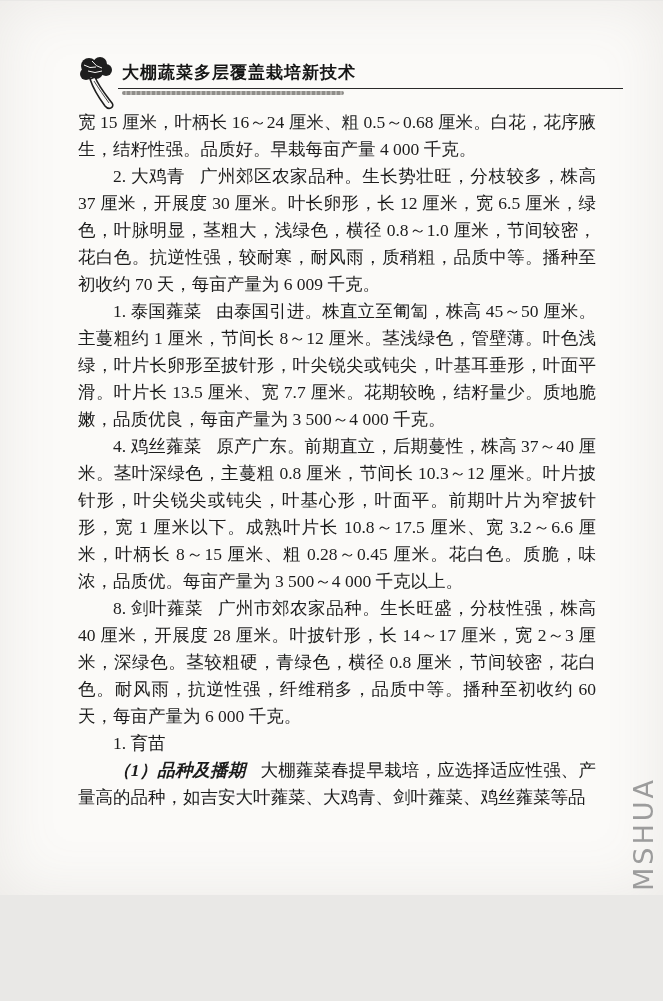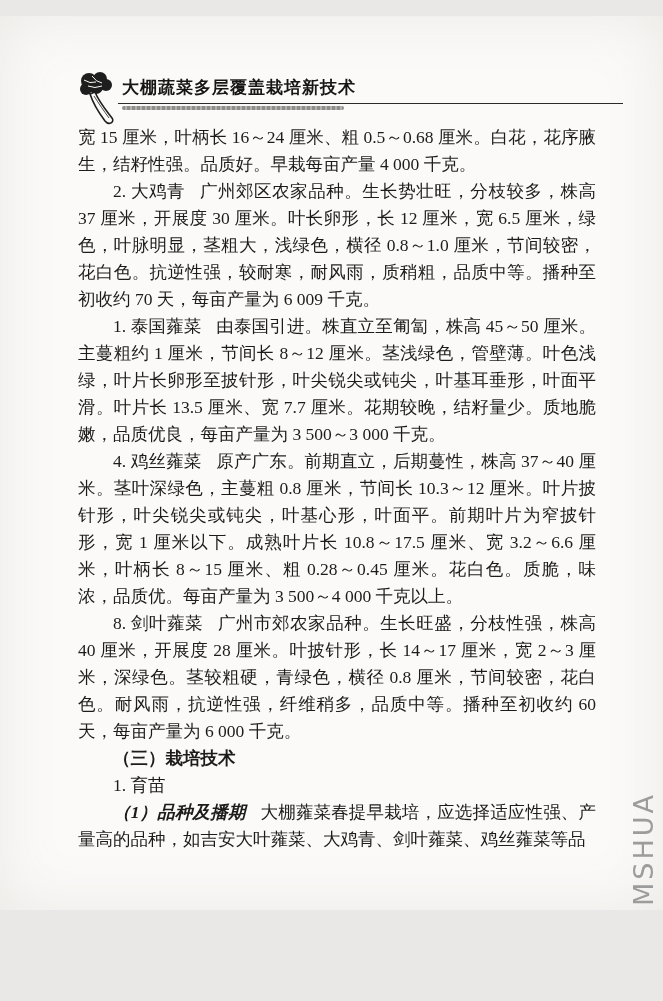--- a/index.html
+++ b/index.html
@@ -1,19 +1,19 @@
 <!DOCTYPE html>
 <html><head>
 <meta charset="utf-8">
 <style>
   html,body{margin:0;padding:0;background:#e9e8e6;}
   .page{
     position:relative;
     width:663px;height:894px;
-    margin:16px auto;
+    margin:1px auto;
     background:#fbfaf8;
     box-shadow:inset 0 0 60px rgba(120,115,105,0.12);
     overflow:hidden;
     font-family:"Liberation Serif","DejaVu Serif",serif;
     color:#1c1c1c;
   }
   
   .header{position:absolute;top:54px;left:76px;right:40px;height:52px;}
   .header-icon{position:absolute;left:0;top:0;width:46px;height:58px;}
   .header-title{
@@ -86,27 +86,26 @@
     <span class="header-rule"></span>
     <span class="header-rule-fuzzy"></span>
   </div>
 
   <div class="body-text">
 
     <p class="para"><span>宽 15 厘米，叶柄长 16～24 厘米、粗 0.5～0.68 厘米。白花，花序腋生，结籽性强。品质好。早栽每亩产量 4 000 千克。</span></p>
 
     <p class="para ind"><span class="b gap">2. 大鸡青</span><span>广州郊区农家品种。生长势壮旺，分枝较多，株高 37 厘米，开展度 30 厘米。叶长卵形，长 12 厘米，宽 6.5 厘米，绿色，叶脉明显，茎粗大，浅绿色，横径 0.8～1.0 厘米，节间较密，花白色。抗逆性强，较耐寒，耐风雨，质稍粗，品质中等。播种至初收约 70 天，每亩产量为 6 009 千克。</span></p>
 
-    <p class="para ind"><span class="b gap">1. 泰国蕹菜</span><span>由泰国引进。株直立至匍匐，株高 45～50 厘米。主蔓粗约 1 厘米，节间长 8～12 厘米。茎浅绿色，管壁薄。叶色浅绿，叶片长卵形至披针形，叶尖锐尖或钝尖，叶基耳垂形，叶面平滑。叶片长 13.5 厘米、宽 7.7 厘米。花期较晚，结籽量少。质地脆嫩，品质优良，每亩产量为 3 500～3 000 千克。</span></p>
+    <p class="para ind"><span class="b gap">1. 泰国蕹菜</span><span>由泰国引进。株直立至匍匐，株高 45～50 厘米。主蔓粗约 1 厘米，节间长 8～12 厘米。茎浅绿色，管壁薄。叶色浅绿，叶片长卵形至披针形，叶尖锐尖或钝尖，叶基耳垂形，叶面平滑。叶片长 13.5 厘米、宽 7.7 厘米。花期较晚，结籽量少。质地脆嫩，品质优良，每亩产量为 3 500～4 000 千克。</span></p>
 
     <p class="para ind"><span class="b gap">4. 鸡丝蕹菜</span><span>原产广东。前期直立，后期蔓性，株高 37～40 厘米。茎叶深绿色，主蔓粗 0.8 厘米，节间长 10.3～12 厘米。叶片披针形，叶尖锐尖或钝尖，叶基心形，叶面平。前期叶片为窄披针形，宽 1 厘米以下。成熟叶片长 10.8～17.5 厘米、宽 3.2～6.6 厘米，叶柄长 8～15 厘米、粗 0.28～0.45 厘米。花白色。质脆，味浓，品质优。每亩产量为 3 500～4 000 千克以上。</span></p>
 
     <p class="para ind"><span class="b gap">8. 剑叶蕹菜</span><span>广州市郊农家品种。生长旺盛，分枝性强，株高 40 厘米，开展度 28 厘米。叶披针形，长 14～17 厘米，宽 2～3 厘米，深绿色。茎较粗硬，青绿色，横径 0.8 厘米，节间较密，花白色。耐风雨，抗逆性强，纤维稍多，品质中等。播种至初收约 60 天，每亩产量为 6 000 千克。</span></p>
 
-    <p class="para ind"><span class="h1">（三）栽培技术</span></p>
 
 
     <p class="para ind"><span class="b">1. 育苗</span></p>
 
     <p class="para ind"><span class="kai gap">（1）品种及播期</span><span>大棚蕹菜春提早栽培，应选择适应性强、产量高的品种，如吉安大叶蕹菜、大鸡青、剑叶蕹菜、鸡丝蕹菜等品</span></p>
 
   </div>
 
   <div class="footer">· 80 ·</div>
 

